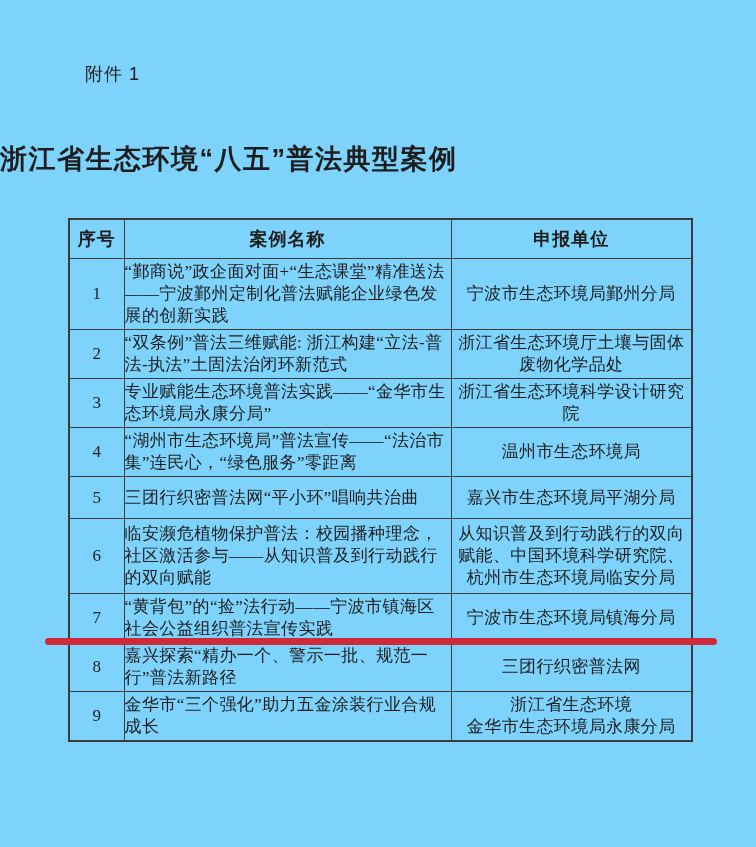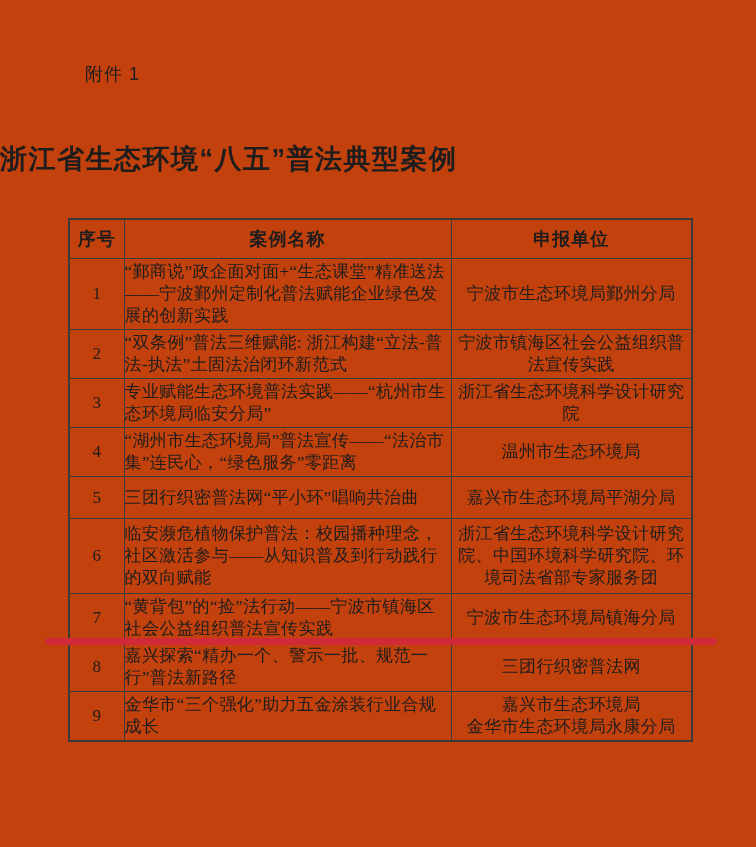--- a/index.html
+++ b/index.html
@@ -1,17 +1,17 @@
 <!DOCTYPE html>
 <html><head>
 <meta charset="utf-8">
 <style>
   html,body { margin:0; padding:0; background:#ffffff; }
   .page {
-    position:relative; width:756px; height:847px; background:#c2410c;
+    position:relative; width:756px; height:847px; background:#7dd3fc;
     font-family:"Liberation Serif","DejaVu Serif",serif;
     color:#1d1d1d; overflow:hidden;
   }
   .attachment {
     position:absolute; left:85px; top:62px;
     font-family:"Liberation Sans","DejaVu Sans",sans-serif;
     font-size:18px; letter-spacing:1px;
   }
   .title {
     position:absolute; left:0; right:0; top:141px; margin:0;
@@ -76,56 +76,56 @@
     </thead>
     <tbody>
       <tr>
         <td class="c-no">1</td>
         <td class="c-case">“鄞商说”政企面对面+“生态课堂”精准送法——宁波鄞州定制化普法赋能企业绿色发展的创新实践</td>
         <td class="c-unit">宁波市生态环境局鄞州分局</td>
       </tr>
       <tr>
         <td class="c-no">2</td>
         <td class="c-case">“双条例”普法三维赋能: 浙江构建“立法-普法-执法”土固法治闭环新范式</td>
-        <td class="c-unit">宁波市镇海区社会公益组织普法宣传实践</td>
+        <td class="c-unit">浙江省生态环境厅土壤与固体废物化学品处</td>
       </tr>
       <tr>
         <td class="c-no">3</td>
-        <td class="c-case">专业赋能生态环境普法实践——“杭州市生态环境局临安分局”</td>
+        <td class="c-case">专业赋能生态环境普法实践——“金华市生态环境局永康分局”</td>
         <td class="c-unit">浙江省生态环境科学设计研究院</td>
       </tr>
       <tr>
         <td class="c-no">4</td>
         <td class="c-case">“湖州市生态环境局”普法宣传——“法治市集”连民心，“绿色服务”零距离</td>
         <td class="c-unit">温州市生态环境局</td>
       </tr>
       <tr>
         <td class="c-no">5</td>
         <td class="c-case">三团行织密普法网“平小环”唱响共治曲</td>
         <td class="c-unit">嘉兴市生态环境局平湖分局</td>
       </tr>
       <tr>
         <td class="c-no">6</td>
         <td class="c-case">临安濒危植物保护普法：校园播种理念，社区激活参与——从知识普及到行动践行的双向赋能</td>
-        <td class="c-unit">浙江省生态环境科学设计研究院、中国环境科学研究院、环境司法省部专家服务团</td>
+        <td class="c-unit">从知识普及到行动践行的双向赋能、中国环境科学研究院、杭州市生态环境局临安分局</td>
       </tr>
       <tr>
         <td class="c-no">7</td>
         <td class="c-case">“黄背包”的“捡”法行动——宁波市镇海区社会公益组织普法宣传实践</td>
         <td class="c-unit">宁波市生态环境局镇海分局</td>
       </tr>
       <tr>
         <td class="c-no">8</td>
         <td class="c-case">嘉兴探索“精办一个、警示一批、规范一行”普法新路径</td>
         <td class="c-unit">三团行织密普法网</td>
       </tr>
       <tr>
         <td class="c-no">9</td>
         <td class="c-case">金华市“三个强化”助力五金涂装行业合规成长</td>
-        <td class="c-unit">嘉兴市生态环境局
+        <td class="c-unit">浙江省生态环境
 金华市生态环境局永康分局</td>
       </tr>
     </tbody>
   </table>
 
   <div class="red-line" style="background: rgb(208, 42, 56); top: 638px;"></div>
 
 </div>
 
 </body></html>

